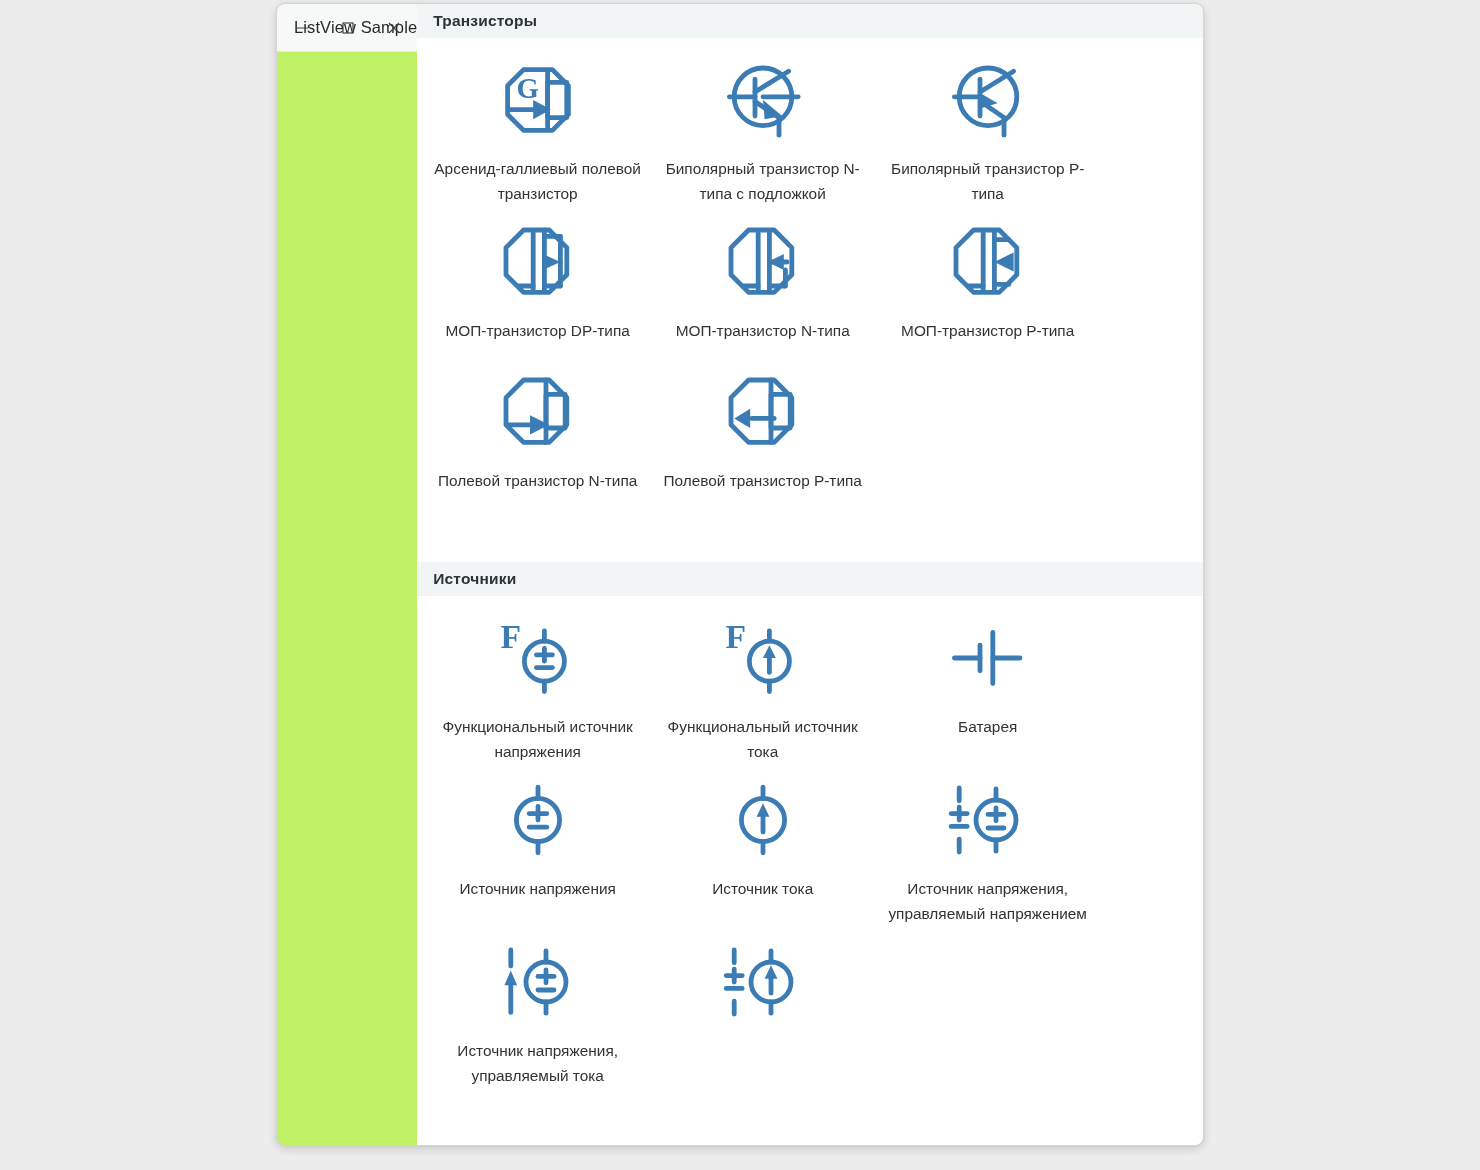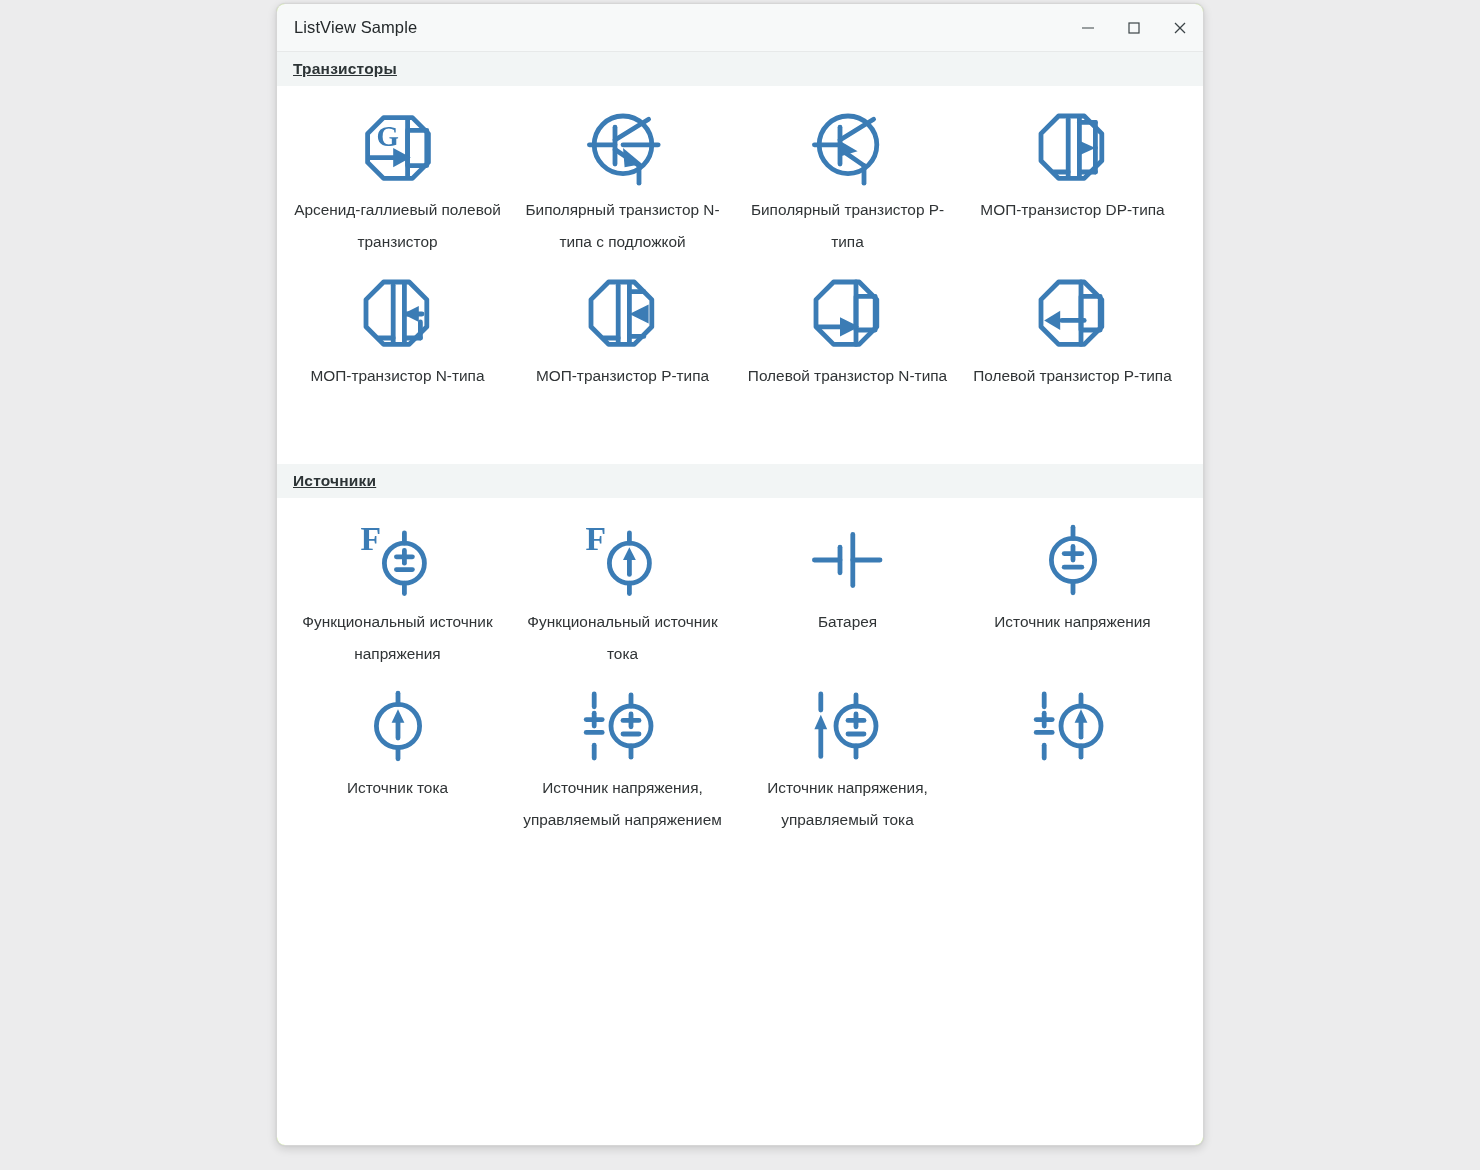--- a/index.html
+++ b/index.html
@@ -13,21 +13,20 @@
   #app-window {
     position: absolute;
     left: 276px; top: 3px;
     width: 928px; height: 1143px;
     background: #bef264;
     border: 1px solid #d6d6d6;
     border-radius: 9px;
     box-shadow: 0 3px 10px rgba(0,0,0,0.14), 0 0 2px rgba(0,0,0,0.08);
     overflow: hidden;
     display: flex;
-    flex-direction: column;
   }
   
   #title-bar {
     height: 48px;
     min-height: 48px;
     background: #f7f9f9;
     border-bottom: 1px solid #e7e9e9;
     display: flex;
     align-items: center;
     position: relative;
@@ -58,21 +57,20 @@
   .group-header {
     background: #f2f5f5;
     height: 34px;
     display: flex;
     align-items: center;
     padding-left: 16px;
     font-size: 15.5px;
     font-weight: bold;
     color: #2d3436;
     letter-spacing: .2px;
-    text-decoration: underline;
   }
   .group-body {
     display: flex;
     flex-wrap: wrap;
     padding: 6px 8px 10px 8px;
   }
   .grid-item {
     width: 225px;
     min-height: 150px;
     display: flex;
@@ -81,25 +79,25 @@
     padding-top: 14px;
     cursor: default;
     border-radius: 4px;
   }
   .item-icon {
     width: 84px; height: 84px;
     display: flex; align-items: center; justify-content: center;
   }
   .item-icon svg { display: block; }
   .item-label {
-    margin-top: 4px;
+    margin-top: 14px;
     width: 215px;
     text-align: center;
     font-size: 15.4px;
-    line-height: 32px;
+    line-height: 25px;
     color: #303436;
     word-wrap: break-word;
   }
   .group-spacer { height: 46px; }
 </style>
 </head>
 <body>
 
 <div id="app-window">
 

